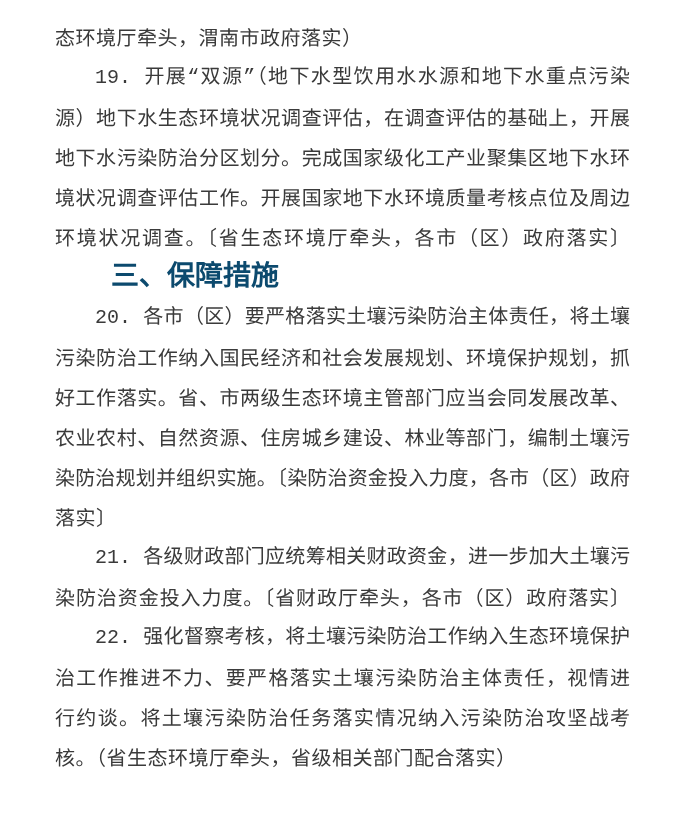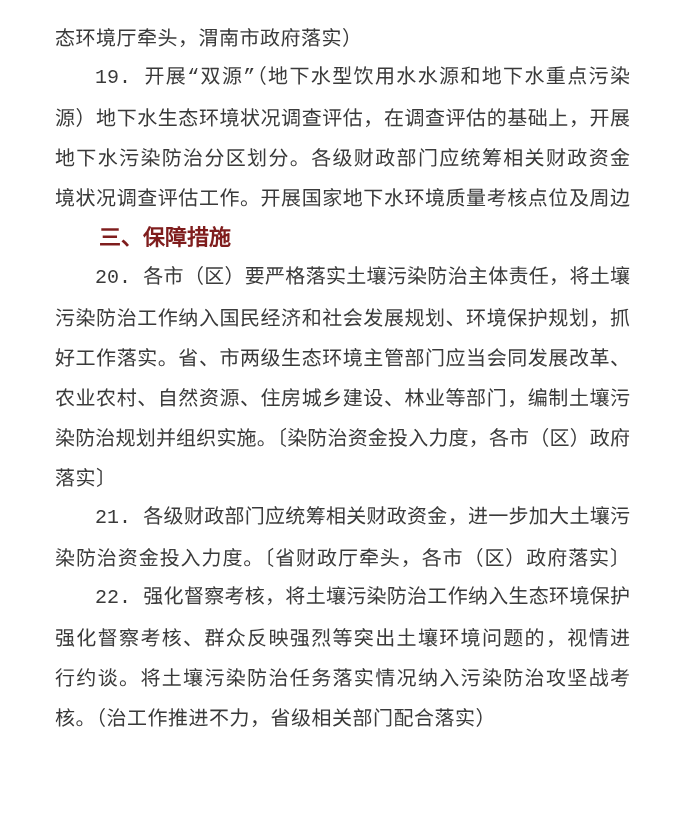--- a/index.html
+++ b/index.html
@@ -33,41 +33,42 @@
     text-align: justify;
     text-align-last: justify;
   }
   
   .last {
     text-align: left;
     letter-spacing: 0.5px;
   }
   .indent { text-indent: 2em; font-family: Liberation Mono, monospace; }
   .heading {
-    font-family: Liberation Sans, sans-serif;
+    font-family: Liberation Mono, monospace;
     font-weight: bold;
-    color: #7f1d1d;
-    font-size: 22px;
+    color: #0c4a6e;
+    font-size: 28px;
   }
 </style>
 </head>
 <body>
 
 <div class="page">
   <div class="textblock">
 
     <section class="paragraph">
       <p class="line last">态环境厅牵头，渭南市政府落实）</p>
     </section>
 
     <section class="paragraph">
       <p class="line fill indent">19. 开展“双源”（地下水型饮用水水源和地下水重点污染</p>
       <p class="line fill">源）地下水生态环境状况调查评估，在调查评估的基础上，开展</p>
-      <p class="line fill">地下水污染防治分区划分。各级财政部门应统筹相关财政资金</p>
+      <p class="line fill">地下水污染防治分区划分。完成国家级化工产业聚集区地下水环</p>
       <p class="line fill">境状况调查评估工作。开展国家地下水环境质量考核点位及周边</p>
+      <p class="line fill">环境状况调查。〔省生态环境厅牵头，各市（区）政府落实〕</p>
     </section>
 
     <section class="paragraph">
       <h2 class="line heading indent">三、保障措施</h2>
     </section>
 
     <section class="paragraph">
       <p class="line fill indent">20. 各市（区）要严格落实土壤污染防治主体责任，将土壤</p>
       <p class="line fill">污染防治工作纳入国民经济和社会发展规划、环境保护规划，抓</p>
       <p class="line fill">好工作落实。省、市两级生态环境主管部门应当会同发展改革、</p>
@@ -76,19 +77,19 @@
       <p class="line last">落实〕</p>
     </section>
 
     <section class="paragraph">
       <p class="line fill indent">21. 各级财政部门应统筹相关财政资金，进一步加大土壤污</p>
       <p class="line fill">染防治资金投入力度。〔省财政厅牵头，各市（区）政府落实〕</p>
     </section>
 
     <section class="paragraph">
       <p class="line fill indent">22. 强化督察考核，将土壤污染防治工作纳入生态环境保护</p>
-      <p class="line fill">强化督察考核、群众反映强烈等突出土壤环境问题的，视情进</p>
+      <p class="line fill">治工作推进不力、要严格落实土壤污染防治主体责任，视情进</p>
       <p class="line fill">行约谈。将土壤污染防治任务落实情况纳入污染防治攻坚战考</p>
-      <p class="line last">核。（治工作推进不力，省级相关部门配合落实）</p>
+      <p class="line last">核。（省生态环境厅牵头，省级相关部门配合落实）</p>
     </section>
 
   </div>
 </div>
 
 </body></html>

